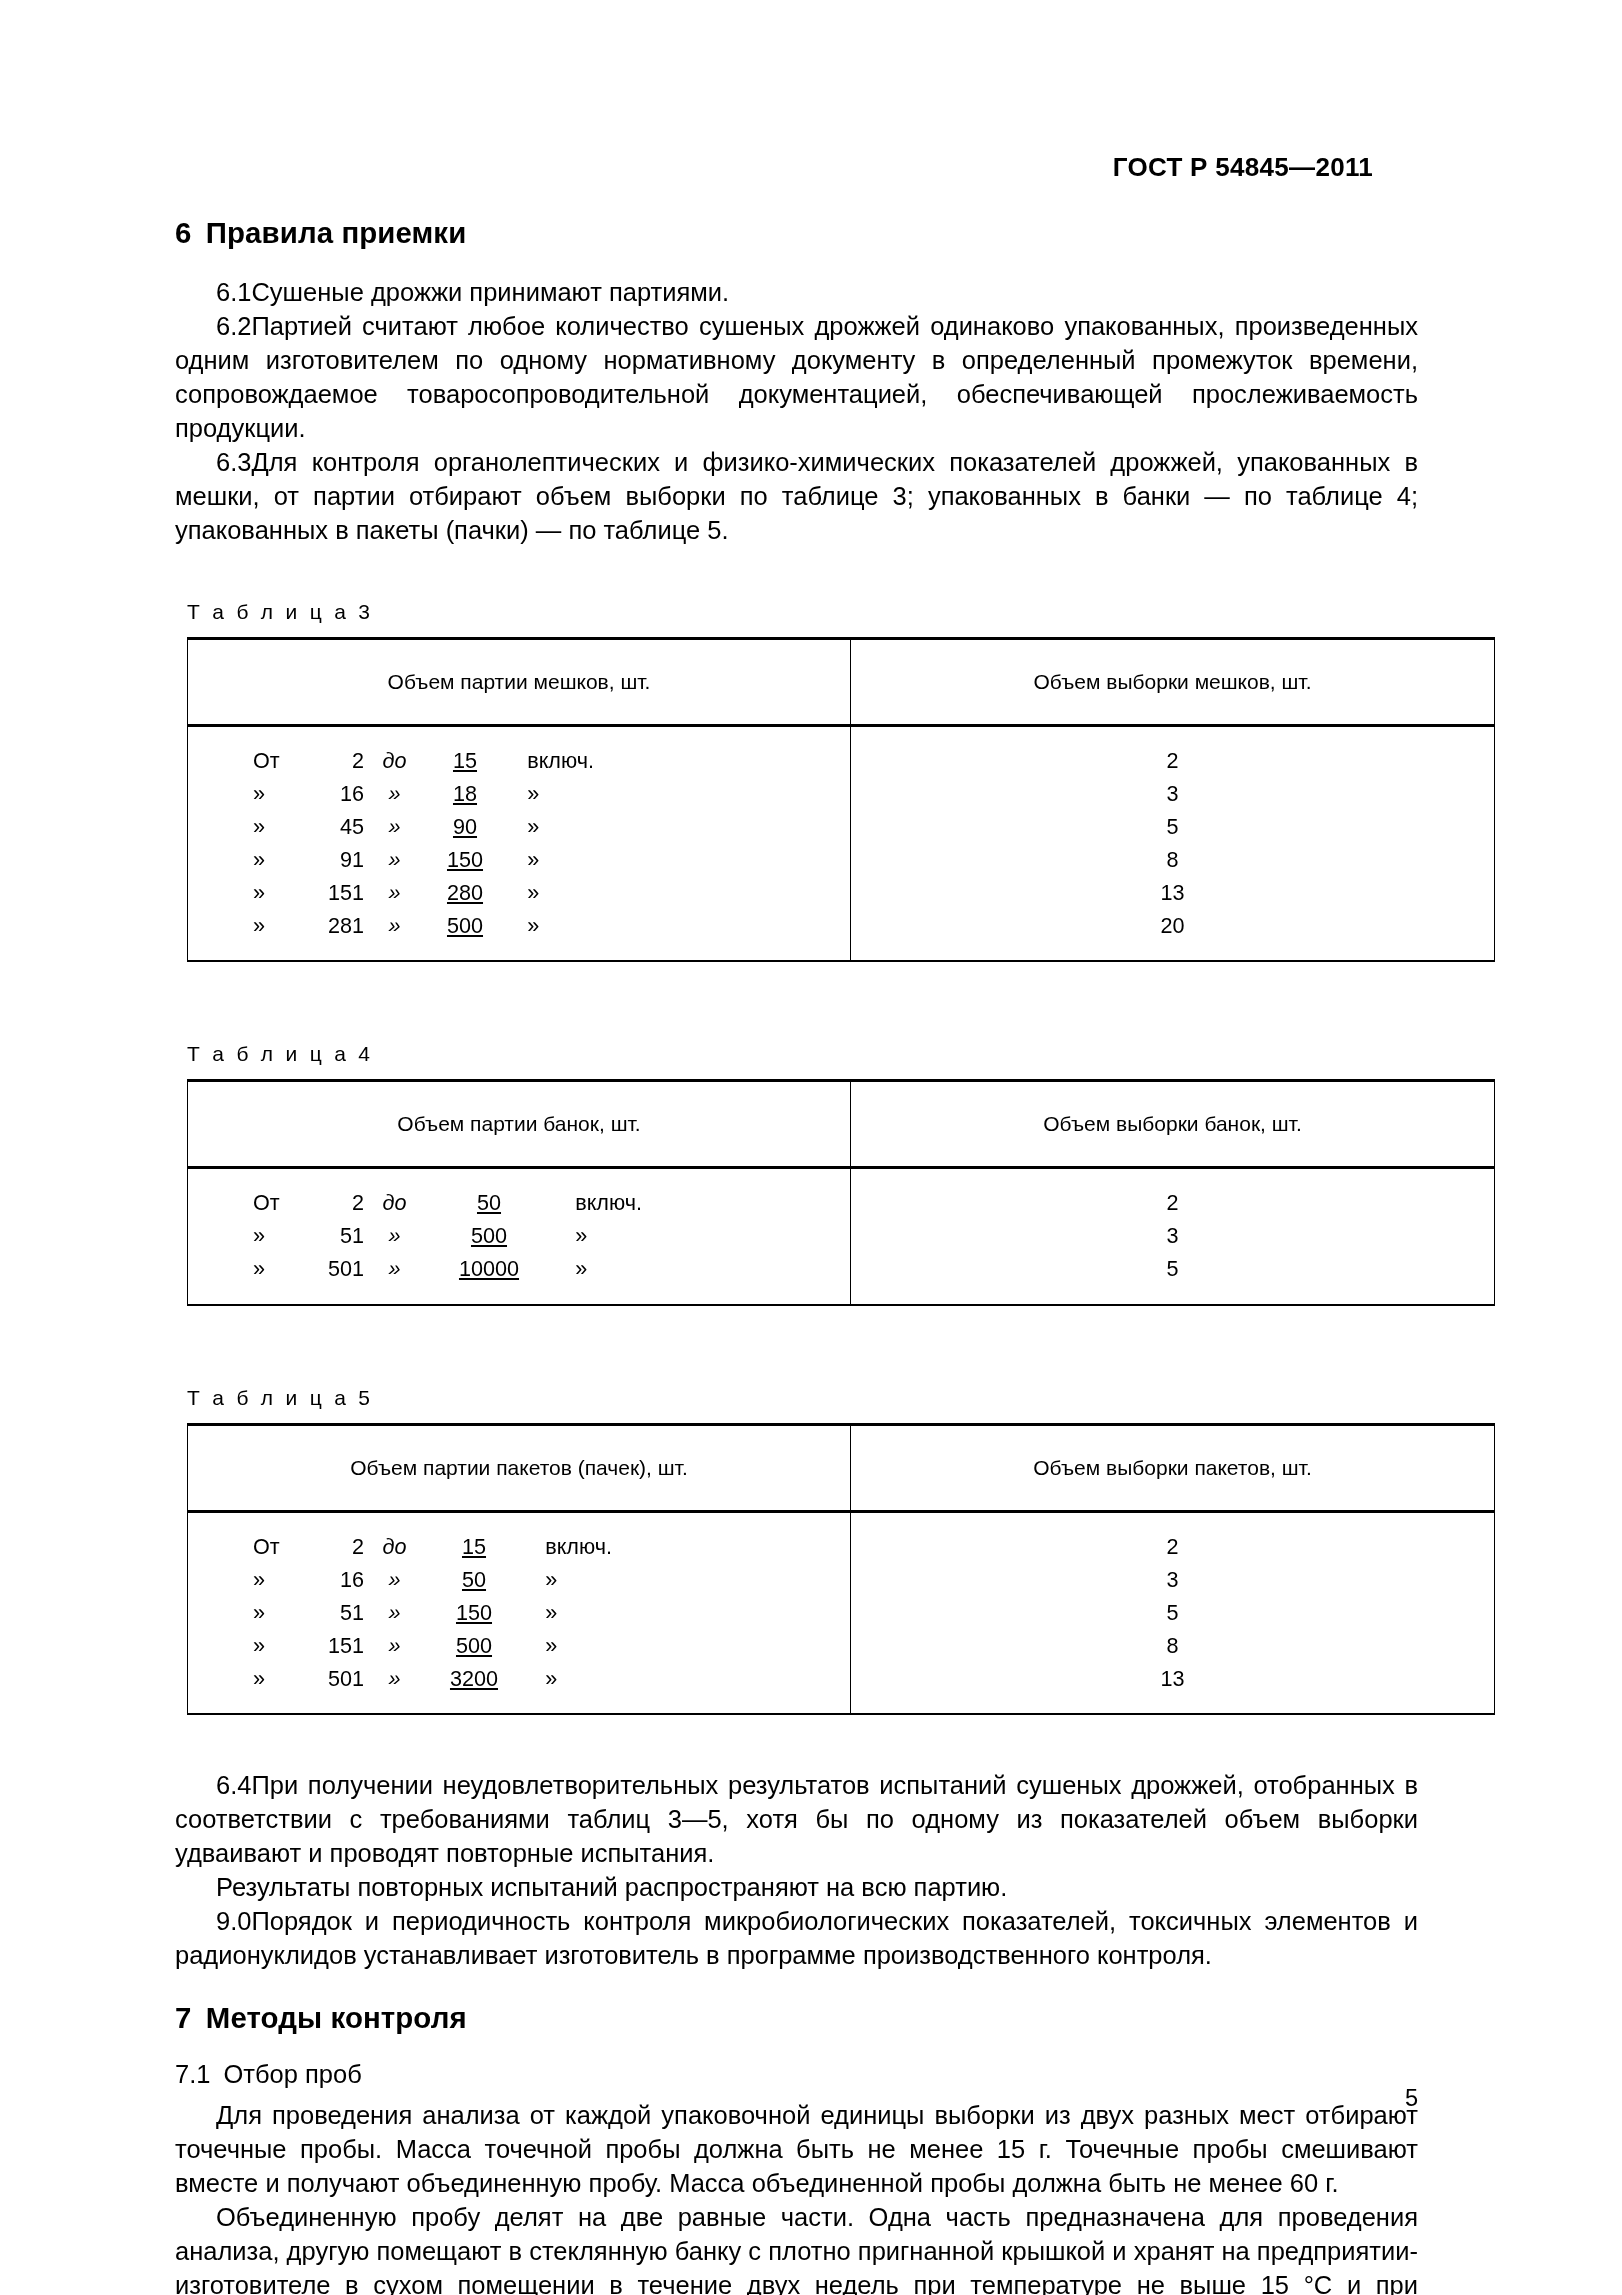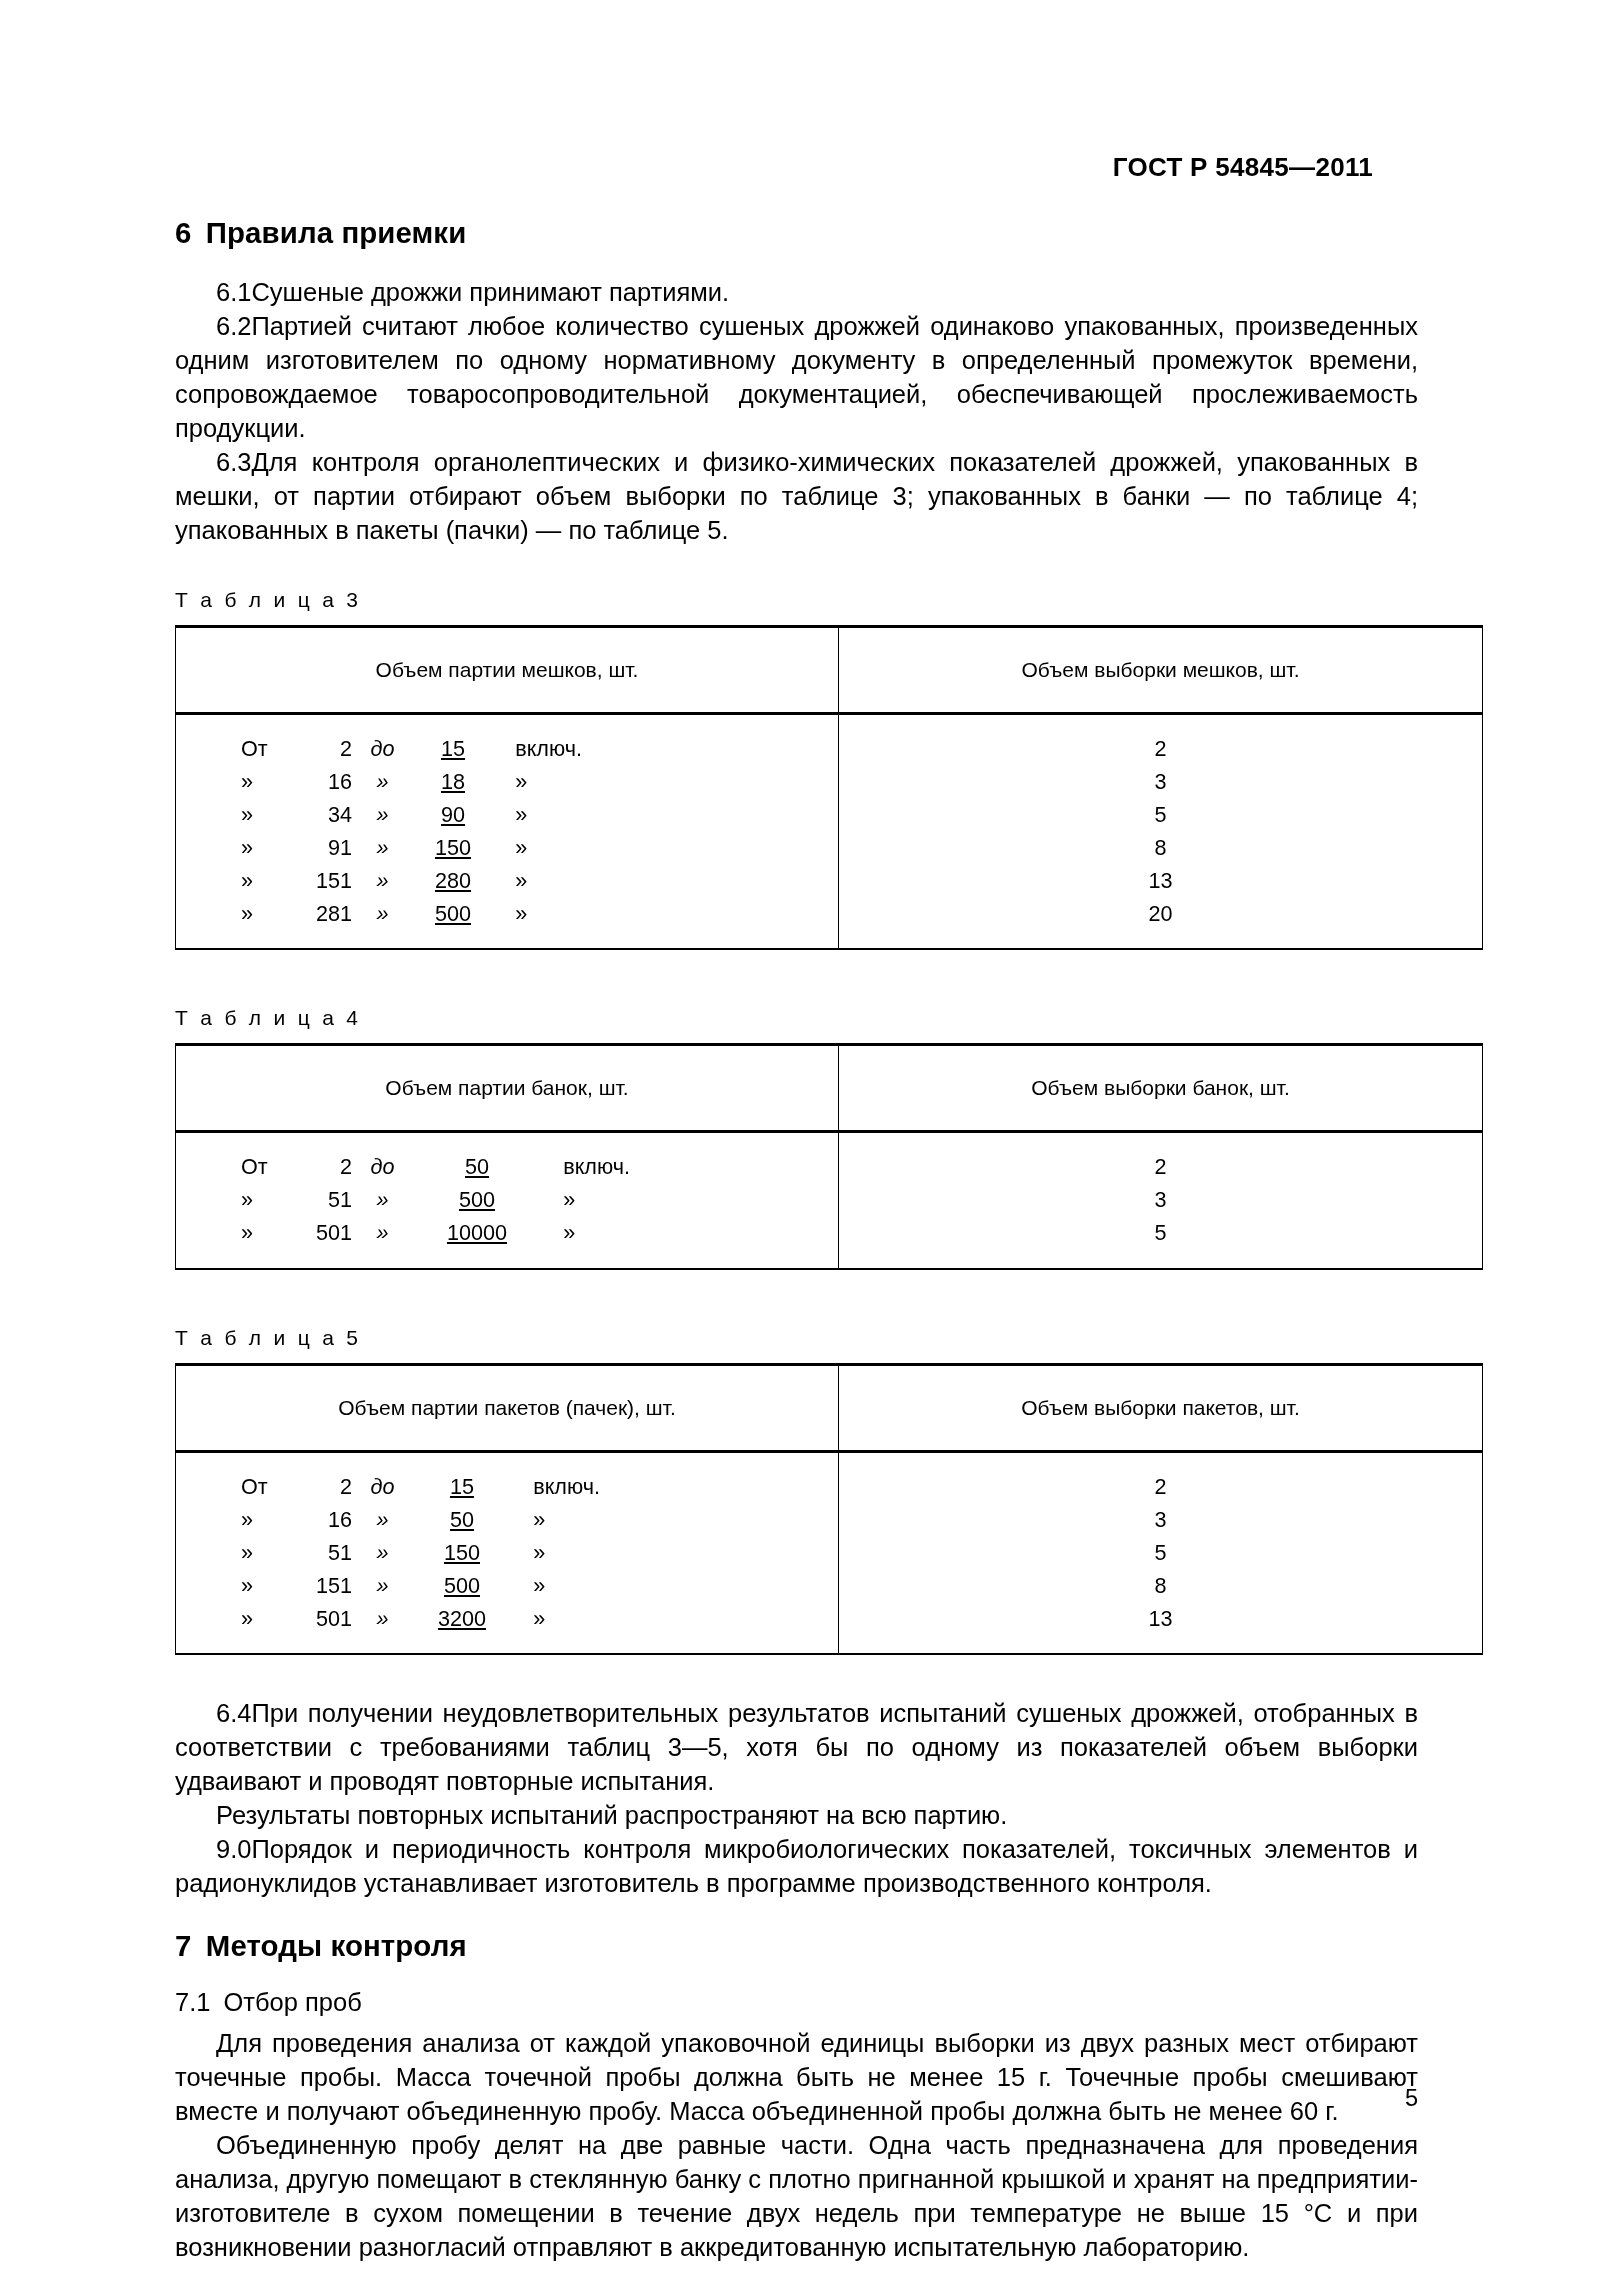--- a/index.html
+++ b/index.html
@@ -69,21 +69,21 @@
     text-align: justify;
     text-indent: 41px;
     hyphens: manual;
   }
   p.body-text .num { margin-right: 0; }
   .gap-md { height: 29px; }
   .gap-lg { height: 41px; }
   .gap-xl { height: 56px; }
 
   
-  .table-block { margin: 0; }
+  .table-block { margin: 12px; }
 
   .table-caption {
     font-size: 21px;
     letter-spacing: 3.3px;
     margin: 0 0 13px 0;
     white-space: nowrap;
   }
 
   table.gost {
     border-collapse: collapse;
@@ -197,21 +197,21 @@
               </div>
               <div class="range-row">
                 <span class="rr-from">»</span>
                 <span class="rr-lo">16</span>
                 <span class="rr-to">»</span>
                 <span class="rr-hi">18</span>
                 <span class="rr-suffix">»</span>
               </div>
               <div class="range-row">
                 <span class="rr-from">»</span>
-                <span class="rr-lo">34</span>
+                <span class="rr-lo">45</span>
                 <span class="rr-to">»</span>
                 <span class="rr-hi">90</span>
                 <span class="rr-suffix">»</span>
               </div>
               <div class="range-row">
                 <span class="rr-from">»</span>
                 <span class="rr-lo">91</span>
                 <span class="rr-to">»</span>
                 <span class="rr-hi">150</span>
                 <span class="rr-suffix">»</span>

